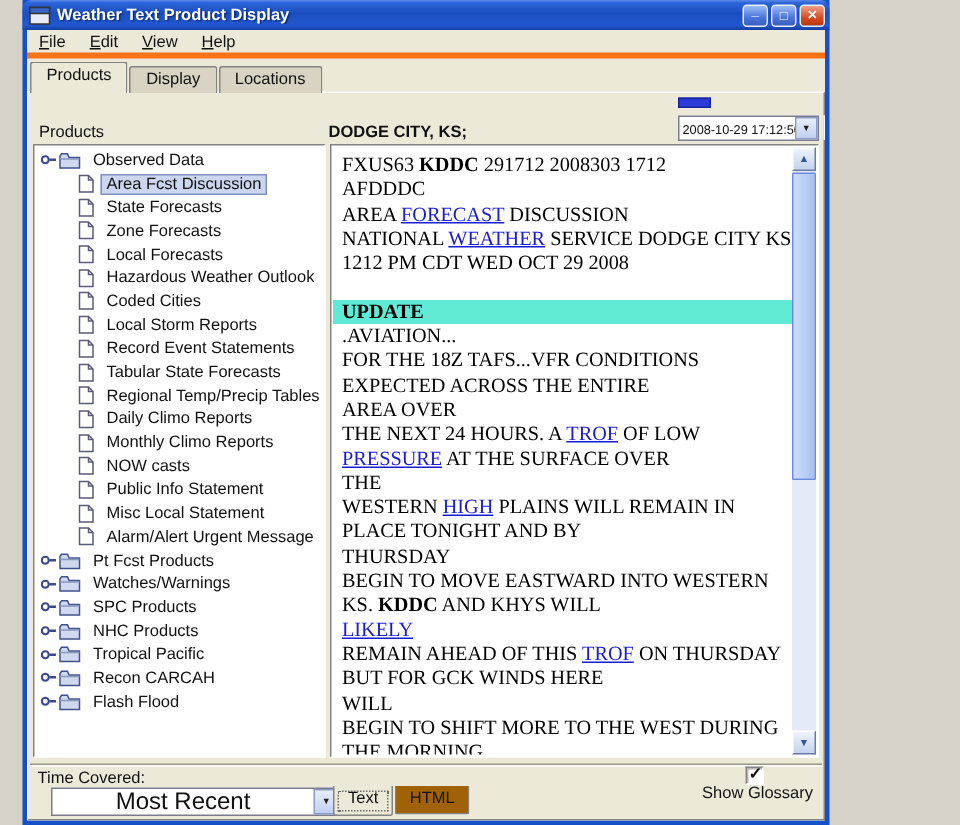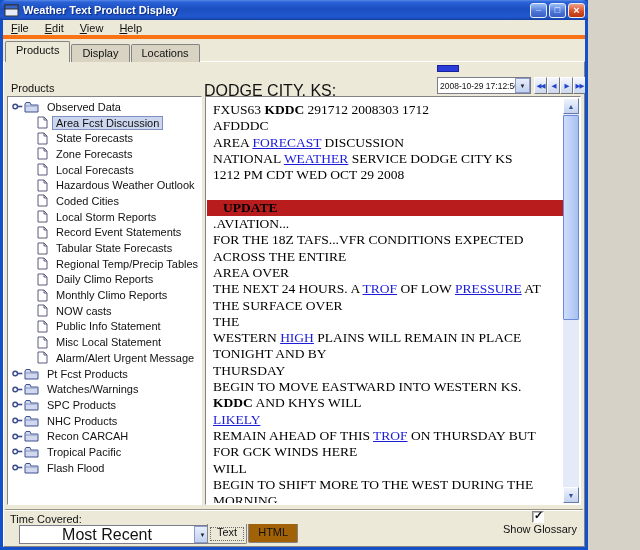--- a/index.html
+++ b/index.html
@@ -1,18 +1,18 @@
 <!DOCTYPE html>
 <html><head>
 <meta charset="utf-8">
 <style>
   html,body{margin:0;padding:0;width:640px;height:550px;overflow:hidden;
     font-family:"Liberation Sans",sans-serif;background:#d6d2c8;}
   *{box-sizing:border-box;}
-  .window{position:relative;width:588px;height:550px;background:#1450c8;}
+  .window{position:relative;width:538px;height:550px;background:#1450c8;margin-left:15px;}
   
   .titlebar{position:absolute;top:0;left:0;right:0;height:20px;
     background:linear-gradient(180deg,#5a8ae8 0%,#2a62d8 10%,#1b4fc0 45%,#2258cf 85%,#123e9e 100%);
     border-radius:6px 6px 0 0;display:flex;align-items:center;padding:0 3px 0 4px;}
   .title-icon{width:15px;height:15px;margin-right:4px;display:inline-flex;}
   .title-text{color:#fff;font-size:11px;font-weight:bold;text-shadow:1px 1px 1px #0a2a7a;flex:1;
     white-space:nowrap;overflow:hidden;}
   .title-buttons{display:flex;gap:2px;}
   .tbtn{width:17px;height:15px;border-radius:3px;border:1px solid #e8eef8;color:#fff;
     font-size:9px;line-height:13px;text-align:center;cursor:default;
@@ -29,21 +29,21 @@
   .menu-item u{text-decoration:underline;}
   
   .tabstrip{position:absolute;top:21px;left:2px;height:21px;display:flex;align-items:flex-end;z-index:3;}
   .tab{height:18px;padding:2px 10px 0 10px;font-size:11px;background:#d8d3c2;
     border:1px solid #848484;border-bottom:none;border-radius:2px 2px 0 0;margin-right:1px;color:#111;}
   .tab.selected{height:21px;background:#ece9d8;font-weight:normal;position:relative;z-index:4;}
   .mainpanel{position:absolute;top:41px;left:0;right:0;bottom:0;background:#ece9d8;
     border:1px solid;border-color:#fff #848484 #848484 #fff;z-index:1;}
   
   .products-header{position:absolute;left:8px;top:62px;font-size:11px;color:#111;z-index:2;}
-  .station-header{position:absolute;left:201px;top:62px;font-size:16px;font-weight:normal;color:#111;z-index:2;text-align:center;}
+  .station-header{position:absolute;left:201px;top:62px;font-size:11px;font-weight:bold;color:#111;z-index:2;text-align:center;}
   .progress-indicator{position:absolute;left:434px;top:45px;width:22px;height:7px;
     background:#2b3cd8;border:1px solid #16249c;z-index:2;}
   .hdr-controls{position:absolute;left:434px;top:57px;height:17px;display:flex;align-items:center;z-index:2;}
   .combo{background:#fff;border:1px solid #7b7b8c;height:17px;display:flex;align-items:center;}
   .combo .val{padding:0 2px;white-space:nowrap;overflow:hidden;color:#111;}
   .combo .arrow{width:15px;height:15px;background:linear-gradient(180deg,#e8eefb,#c0d0f0);
     border:1px solid #8a9cc8;display:flex;align-items:center;justify-content:center;flex:none;}
   .combo .arrow::before{content:"▼";font-size:6px;color:#222;}
   .time-combo{width:94px;font-size:8.5px;}
   .nav-group{display:flex;margin-left:3px;}
@@ -58,21 +58,21 @@
   .tree-spacer{width:29px;flex:none;}
   .tree-icon{display:inline-flex;margin-right:4px;flex:none;}
   .tree-label{padding:0 3px;border:1px solid transparent;}
   .tree-label.selected{background:#ccd6ee;border:1px solid #7f90c0;}
   
   .text-panel{position:absolute;left:202px;top:76px;right:4px;height:409px;background:#fff;
     border:1px solid;border-color:#848484 #fff #fff #848484;overflow:hidden;z-index:2;}
   .doc{position:absolute;left:1px;top:1px;right:17px;bottom:1px;overflow:hidden;
     font-family:"Liberation Serif",serif;font-size:13.5px;line-height:16.3px;color:#000;padding:4px 0 0 6px;}
   .doc-line{white-space:pre-wrap;min-height:16.3px;}
-  .doc-line.band{background:#b91c1c;margin-left:-6px;padding-left:16px;margin-right:-2px;}
+  .doc-line.band{background:#5eead4;margin-left:-6px;padding-left:6px;margin-right:-2px;}
   .doc-bold{font-weight:bold;}
   .doc-link{color:#1b1bd8;text-decoration:underline;cursor:pointer;}
   
   .scrollbar{position:absolute;top:1px;right:1px;bottom:1px;width:16px;background:#e4eaf7;}
   .sb-btn{position:absolute;left:0;width:16px;height:16px;border:1px solid;border-color:#fdfdfd #6a7aa8 #6a7aa8 #fdfdfd;
     background:linear-gradient(180deg,#eef3fc,#c4d2ef);display:flex;align-items:center;justify-content:center;}
   .sb-btn.up{top:0;} .sb-btn.down{bottom:0;}
   .sb-btn.up::before{content:"▲";font-size:7px;color:#33549c;}
   .sb-btn.down::before{content:"▼";font-size:7px;color:#33549c;}
   .sb-thumb{position:absolute;left:0;top:17px;width:16px;height:205px;border:1px solid #6a8ade;
@@ -390,36 +390,36 @@
               <circle cx="3.2" cy="5.5" r="2.3" fill="none" stroke="#3a4a8c" stroke-width="1.4"></circle>
               <line x1="5.9" y1="5.5" x2="10.3" y2="5.5" stroke="#3a4a8c" stroke-width="1.6"></line>
             </svg>
           </span>
           <span class="tree-icon">
             <svg width="15" height="12" viewBox="0 0 15 12">
               <path d="M1 3 L1 11 L14 11 L14 4 L7 4 L6 1.5 L2 1.5 Z" fill="#cfd8ee" stroke="#41518e" stroke-width="1"></path>
               <line x1="1" y1="5" x2="14" y2="5" stroke="#8a96c2" stroke-width="1"></line>
             </svg>
           </span>
+          <span class="tree-label">Tropical Pacific</span>
+        </div>
+        <div class="tree-row">
+          <span class="tree-toggle">
+            <svg width="11" height="11" viewBox="0 0 11 11">
+              <circle cx="3.2" cy="5.5" r="2.3" fill="none" stroke="#3a4a8c" stroke-width="1.4"></circle>
+              <line x1="5.9" y1="5.5" x2="10.3" y2="5.5" stroke="#3a4a8c" stroke-width="1.6"></line>
+            </svg>
+          </span>
+          <span class="tree-icon">
+            <svg width="15" height="12" viewBox="0 0 15 12">
+              <path d="M1 3 L1 11 L14 11 L14 4 L7 4 L6 1.5 L2 1.5 Z" fill="#cfd8ee" stroke="#41518e" stroke-width="1"></path>
+              <line x1="1" y1="5" x2="14" y2="5" stroke="#8a96c2" stroke-width="1"></line>
+            </svg>
+          </span>
           <span class="tree-label">Recon CARCAH</span>
-        </div>
-        <div class="tree-row">
-          <span class="tree-toggle">
-            <svg width="11" height="11" viewBox="0 0 11 11">
-              <circle cx="3.2" cy="5.5" r="2.3" fill="none" stroke="#3a4a8c" stroke-width="1.4"></circle>
-              <line x1="5.9" y1="5.5" x2="10.3" y2="5.5" stroke="#3a4a8c" stroke-width="1.6"></line>
-            </svg>
-          </span>
-          <span class="tree-icon">
-            <svg width="15" height="12" viewBox="0 0 15 12">
-              <path d="M1 3 L1 11 L14 11 L14 4 L7 4 L6 1.5 L2 1.5 Z" fill="#cfd8ee" stroke="#41518e" stroke-width="1"></path>
-              <line x1="1" y1="5" x2="14" y2="5" stroke="#8a96c2" stroke-width="1"></line>
-            </svg>
-          </span>
-          <span class="tree-label">Tropical Pacific</span>
         </div>
         <div class="tree-row">
           <span class="tree-toggle">
             <svg width="11" height="11" viewBox="0 0 11 11">
               <circle cx="3.2" cy="5.5" r="2.3" fill="none" stroke="#3a4a8c" stroke-width="1.4"></circle>
               <line x1="5.9" y1="5.5" x2="10.3" y2="5.5" stroke="#3a4a8c" stroke-width="1.6"></line>
             </svg>
           </span>
           <span class="tree-icon">
             <svg width="15" height="12" viewBox="0 0 15 12">

